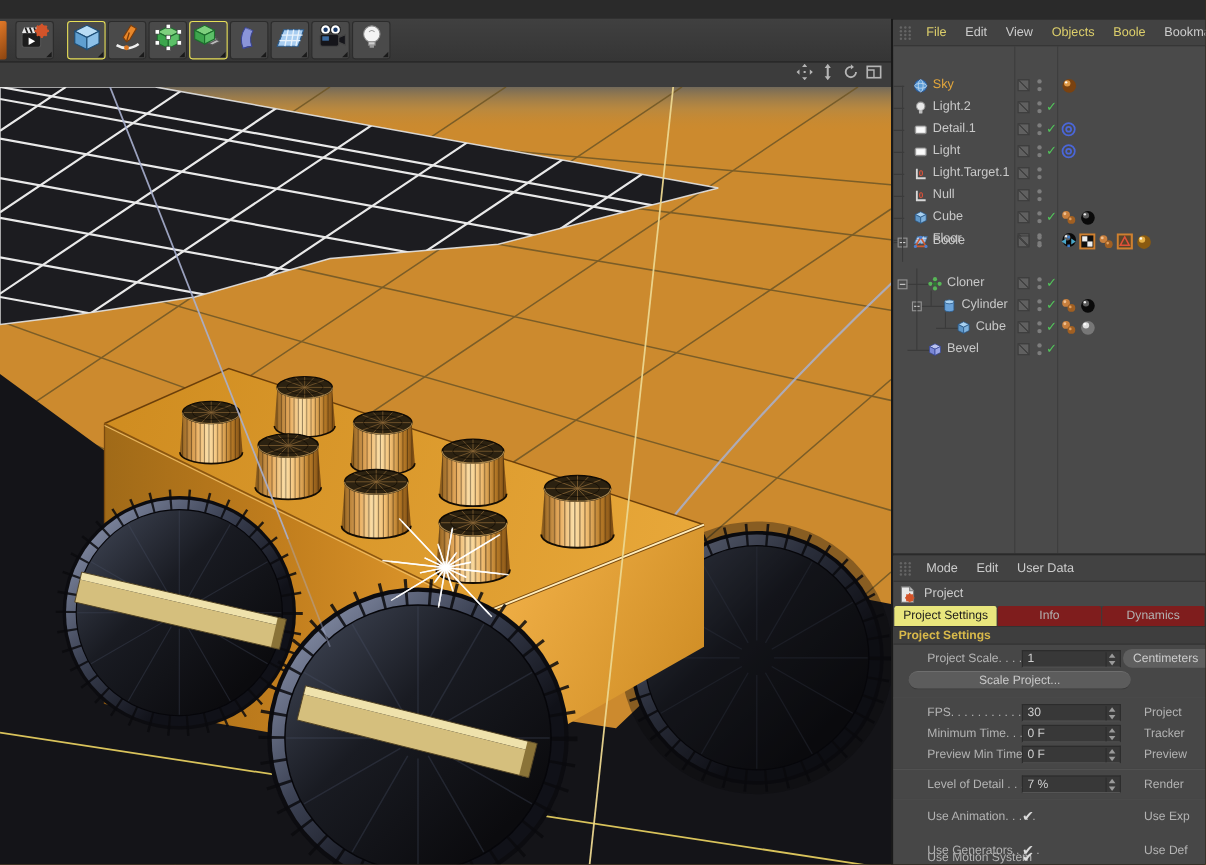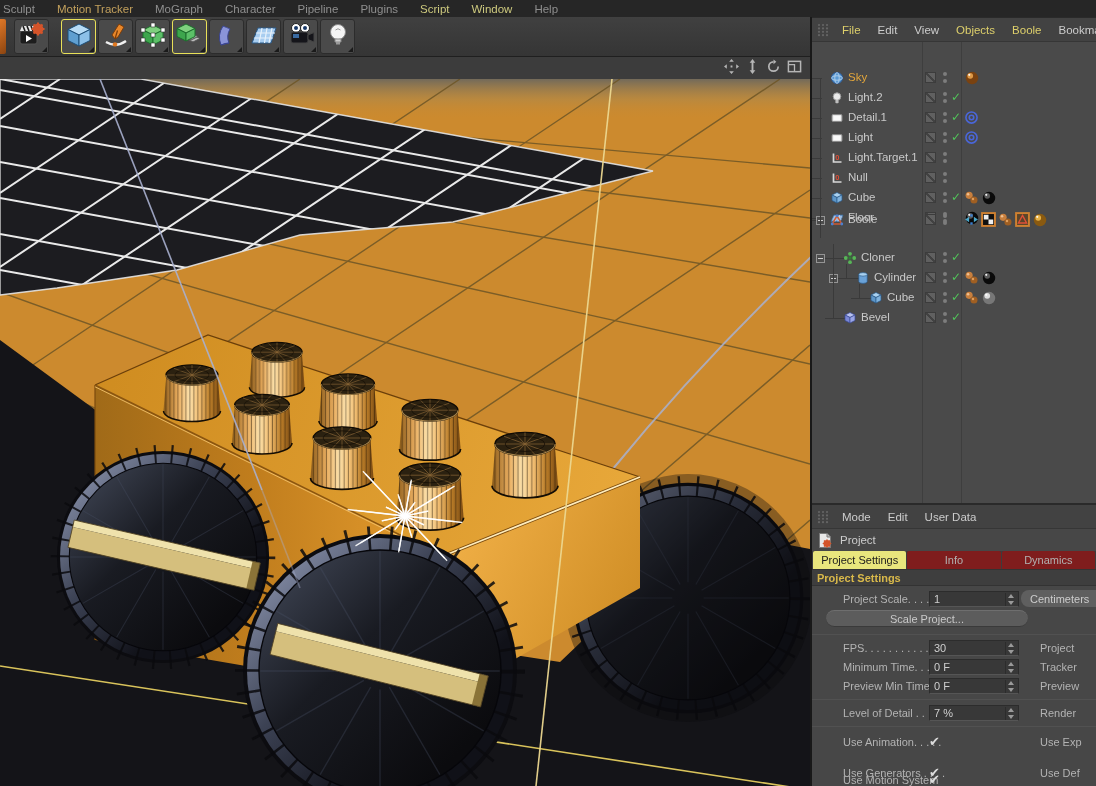--- a/index.html
+++ b/index.html
@@ -70,31 +70,20 @@
   .am-right{position:absolute;left:228px;top:3px;color:#b3b3b3;white-space:nowrap;}
   .am-btn{position:absolute;left:14px;top:1px;width:202px;height:17px;background:#5c5c5c;border-top:1px solid #6e6e6e;border-bottom:1px solid #3a3a3a;border-radius:9px;color:#c9c9c9;text-align:center;line-height:16px;}
   .am-div{position:absolute;left:0;width:284px;height:1px;background:#393939;border-bottom:1px solid #515151;}
   .am-check{position:absolute;left:117px;top:1px;color:#dcdcdc;font-size:13px;font-weight:bold;}
 </style>
 </head>
 <body>
 
 <div id="app">
 
-  <div id="menubar">
-      <span class="m-muted">Sculpt</span>
-      <span class="m-gold">Motion Tracker</span>
-      <span class="m-muted">MoGraph</span>
-      <span class="m-muted">Character</span>
-      <span class="m-muted">Pipeline</span>
-      <span class="m-muted">Plugins</span>
-      <span class="m-yellow">Script</span>
-      <span class="m-yellow">Window</span>
-      <span class="m-muted">Help</span>
-    </div>
 
   <div id="toolbar">
     <div id="tool-sliver"></div>
   <div class="tool">
         <span><svg viewBox="0 0 28 28">
             <rect x="2" y="10" width="17" height="13" rx="2" fill="#1d1d1d" stroke="#555"></rect>
             <path d="M2,10 L19,10 L17,5 L4,5 Z" fill="#e8e8e8"></path>
             <path d="M5,5 l2,5 M9,5 l2,5 M13,5 l2,5" stroke="#1d1d1d" stroke-width="1.6"></path>
             <path d="M8,14 l6,3.5 -6,3.5 Z" fill="#fff"></path>
             <circle cx="20" cy="8" r="5.4" fill="#d4542a"></circle>

